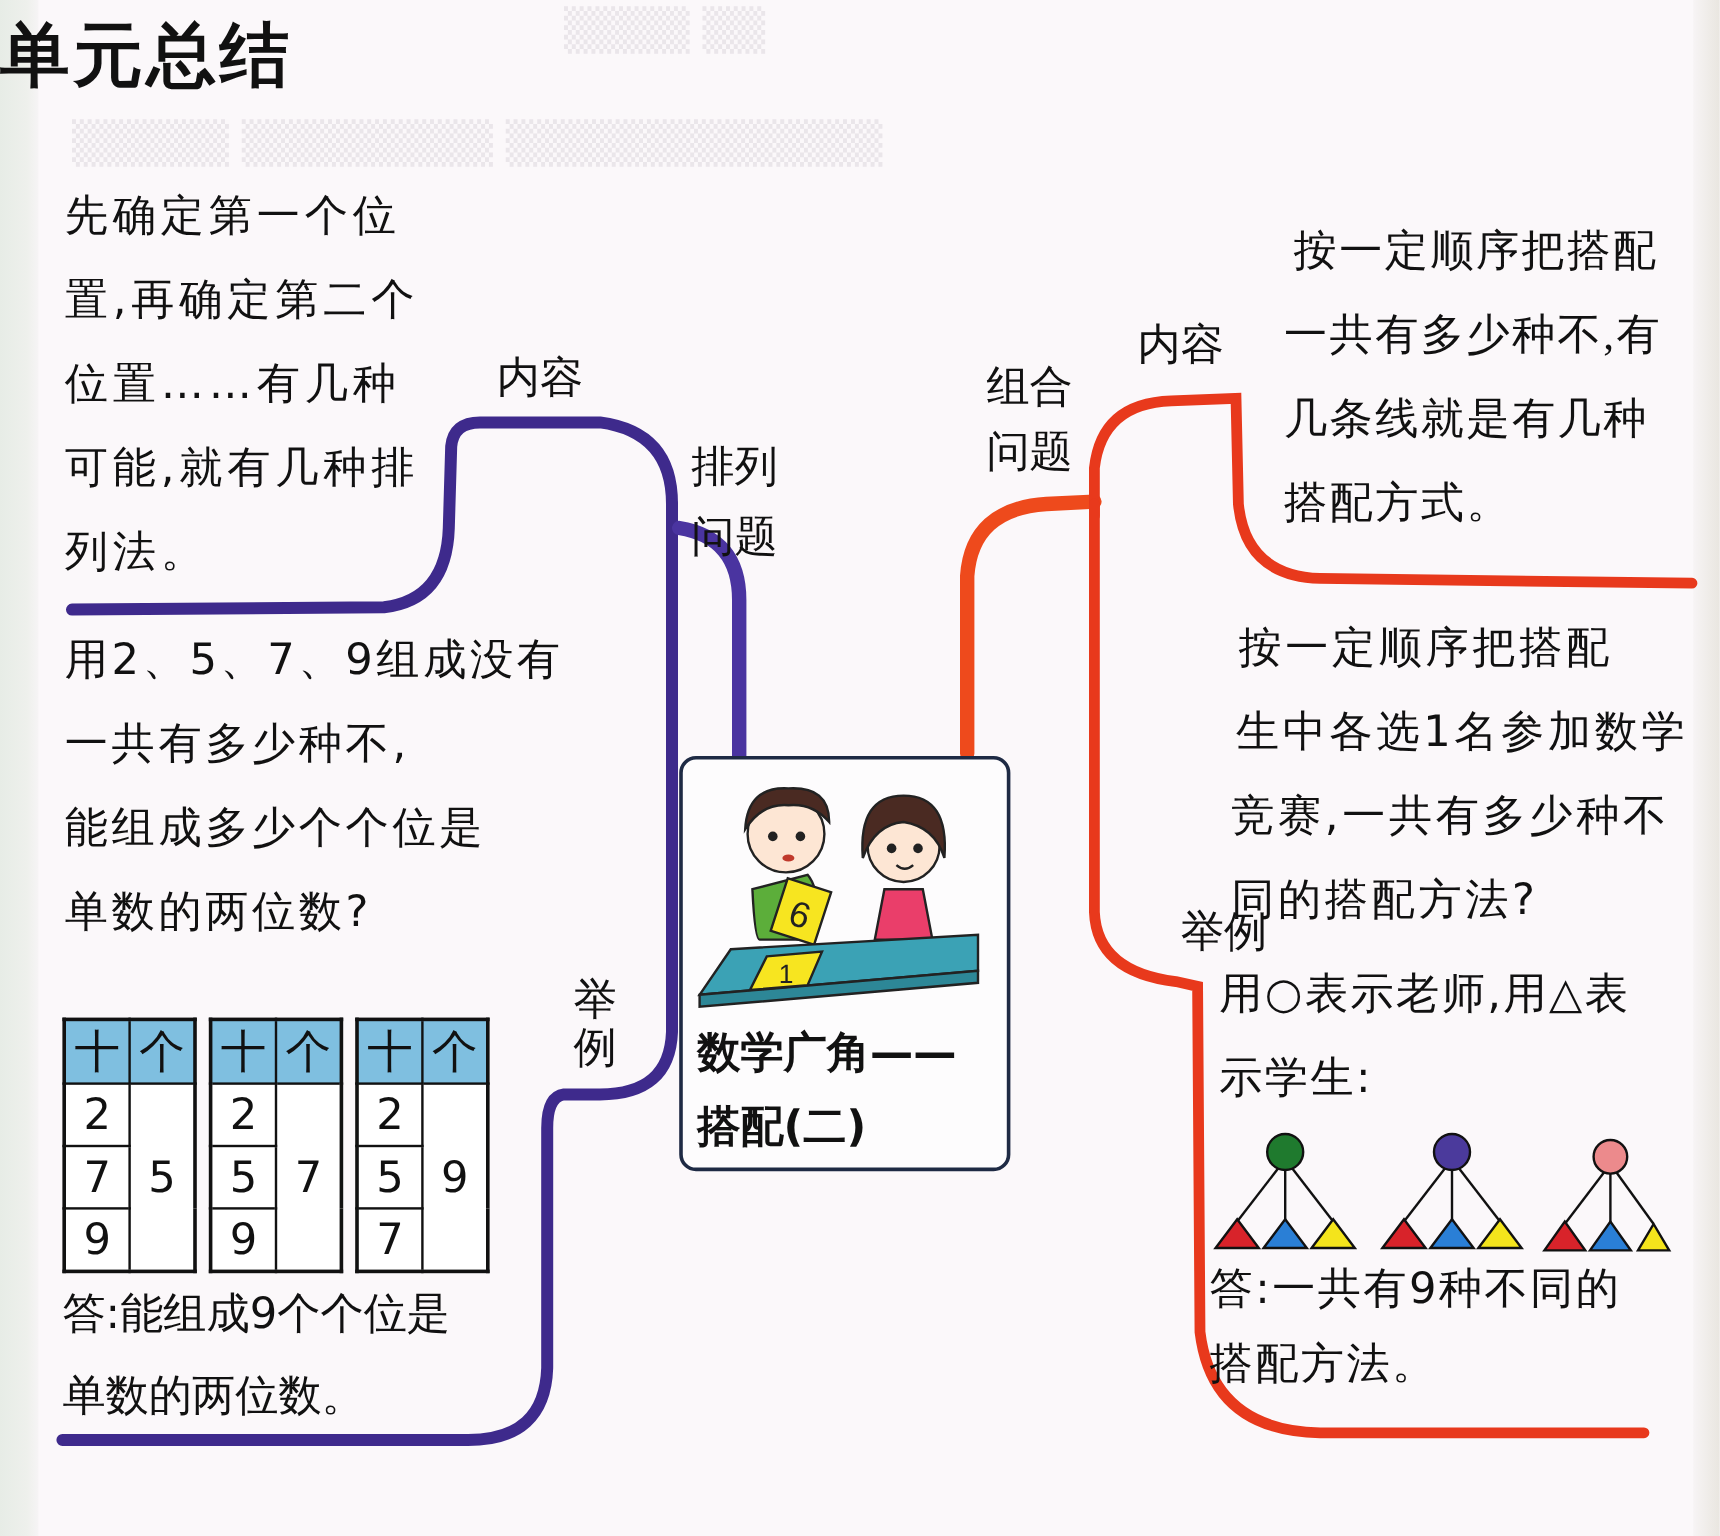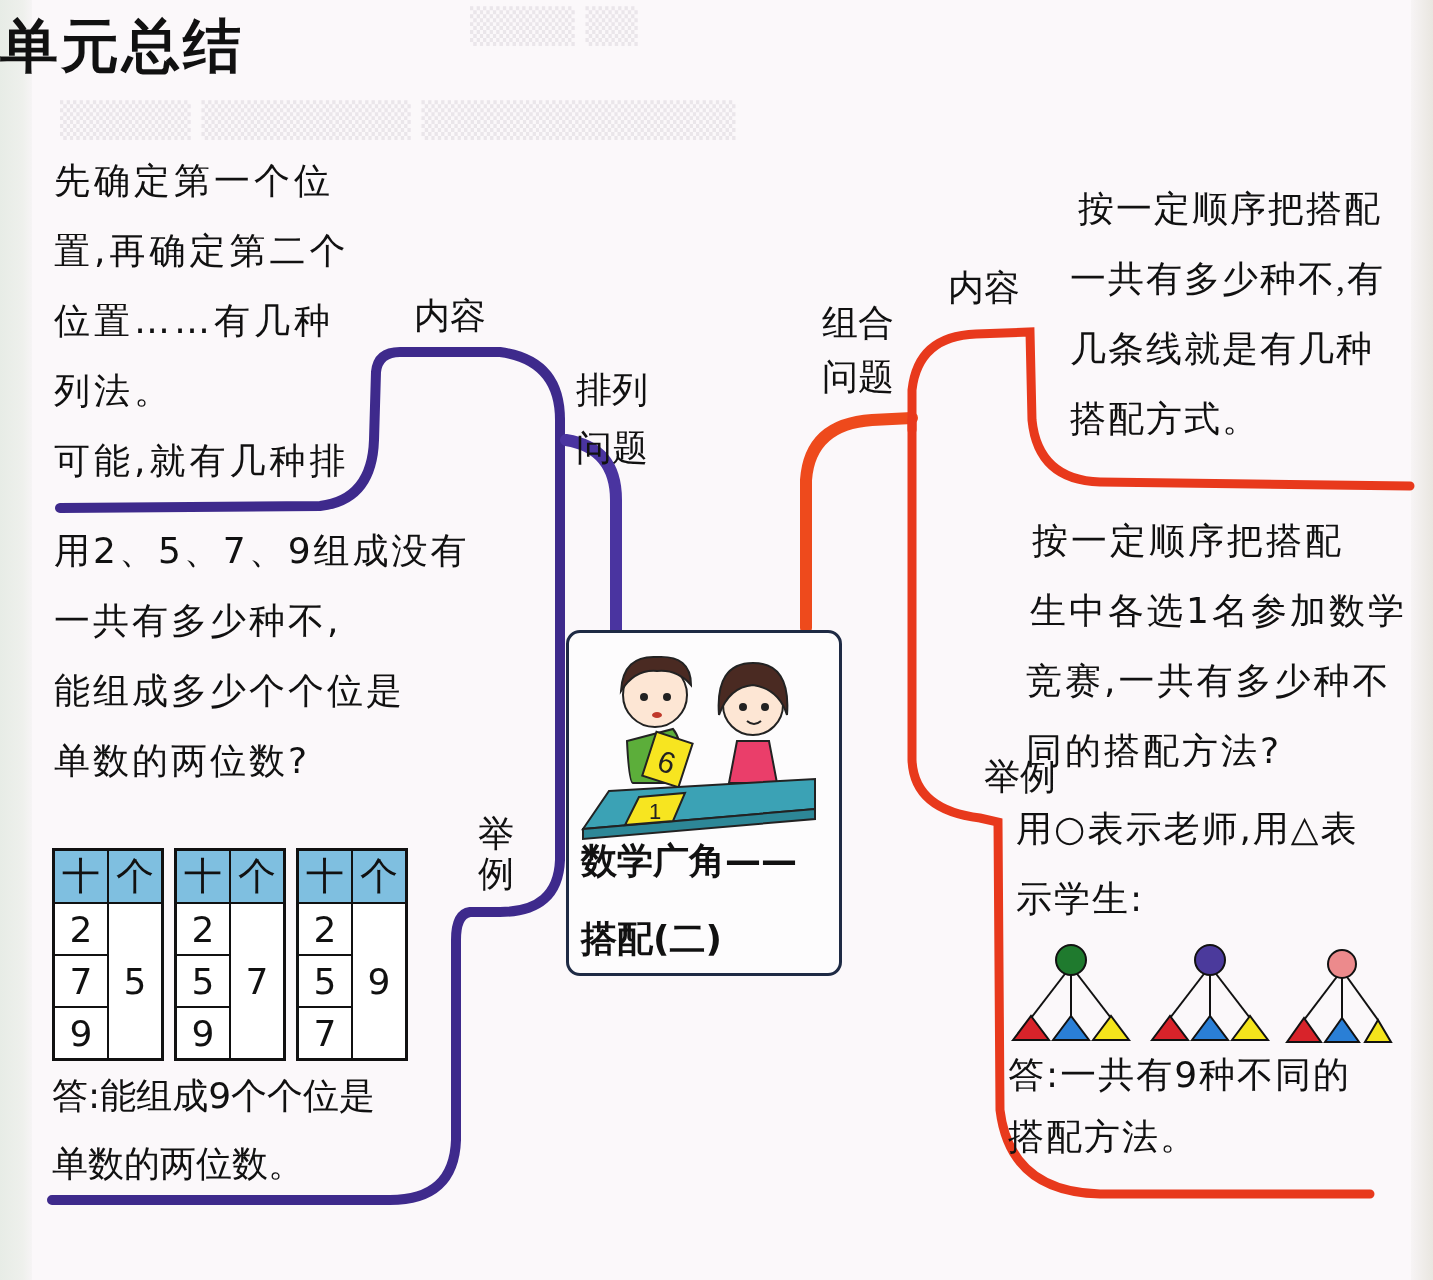--- a/index.html
+++ b/index.html
@@ -54,22 +54,22 @@
 
 <div class="lbl" style="left:576px;top:320px;margin-top:48px;">
   <div>排列</div>
   <div style="margin-top:14px;">问题</div>
 </div>
 <div class="lbl" style="left:414px;top:294px;">内容</div>
 <div class="txt" style="left:54px;top:146px;letter-spacing:4px;">
   <div>先确定第一个位</div>
   <div>置,再确定第二个</div>
   <div>位置……有几种</div>
+  <div>可能,就有几种排</div>
   <div>列法。</div>
-  <div>可能,就有几种排</div>
 </div>
 
 <div class="txt" style="left:54px;top:516px;letter-spacing:3px;">
   <div>用2、5、7、9组成没有</div>
   <div>一共有多少种不,</div>
   <div>能组成多少个个位是</div>
   <div>单数的两位数?</div>
 </div>
 <div class="lbl" style="left:478px;top:814px;line-height:40px;">
   <div>举</div>
@@ -158,21 +158,21 @@
     <path d="M150,82 Q146,30 184,30 Q222,30 218,82 Q210,56 184,52 Q160,54 150,82 Z" fill="#4a2a22" stroke="#222" stroke-width="2"></path>
     <circle cx="174" cy="74" r="4" fill="#222"></circle>
       <circle cx="196" cy="74" r="4" fill="#222"></circle>
     <path d="M178,88 Q185,94 192,88" fill="none" stroke="#222" stroke-width="2"></path>
 
     <polygon points="40,158 246,146 246,176 14,196" fill="#3ba2b5" stroke="#222" stroke-width="2"></polygon>
     <polygon points="14,196 246,176 246,186 14,206" fill="#2d8797" stroke="#222" stroke-width="2"></polygon>
     <polygon points="70,164 116,160 104,188 56,192" fill="#f7e520" stroke="#222" stroke-width="2"></polygon>
     <text x="86" y="186" font-size="22" text-anchor="middle" fill="#222" font-family="Liberation Sans, sans-serif">1</text>
   </svg>
-  <div class="card-title" style="top:204px;">数学广角——</div>
+  <div class="card-title" style="top:220px;">数学广角——</div>
   <div class="card-title" style="top:282px;">搭配(二)</div>
 </div>
 
 <div class="lbl" style="left:822px;top:296px;line-height:54px;">
   <div>组合</div>
   <div>问题</div>
 </div>
 <div class="lbl" style="left:948px;top:266px;">内容</div>
 <div class="txt" style="left:1070px;top:174px;letter-spacing:2px;font-family:Liberation Serif, serif;">
   <div style="padding-left:8px;">按一定顺序把搭配</div>

